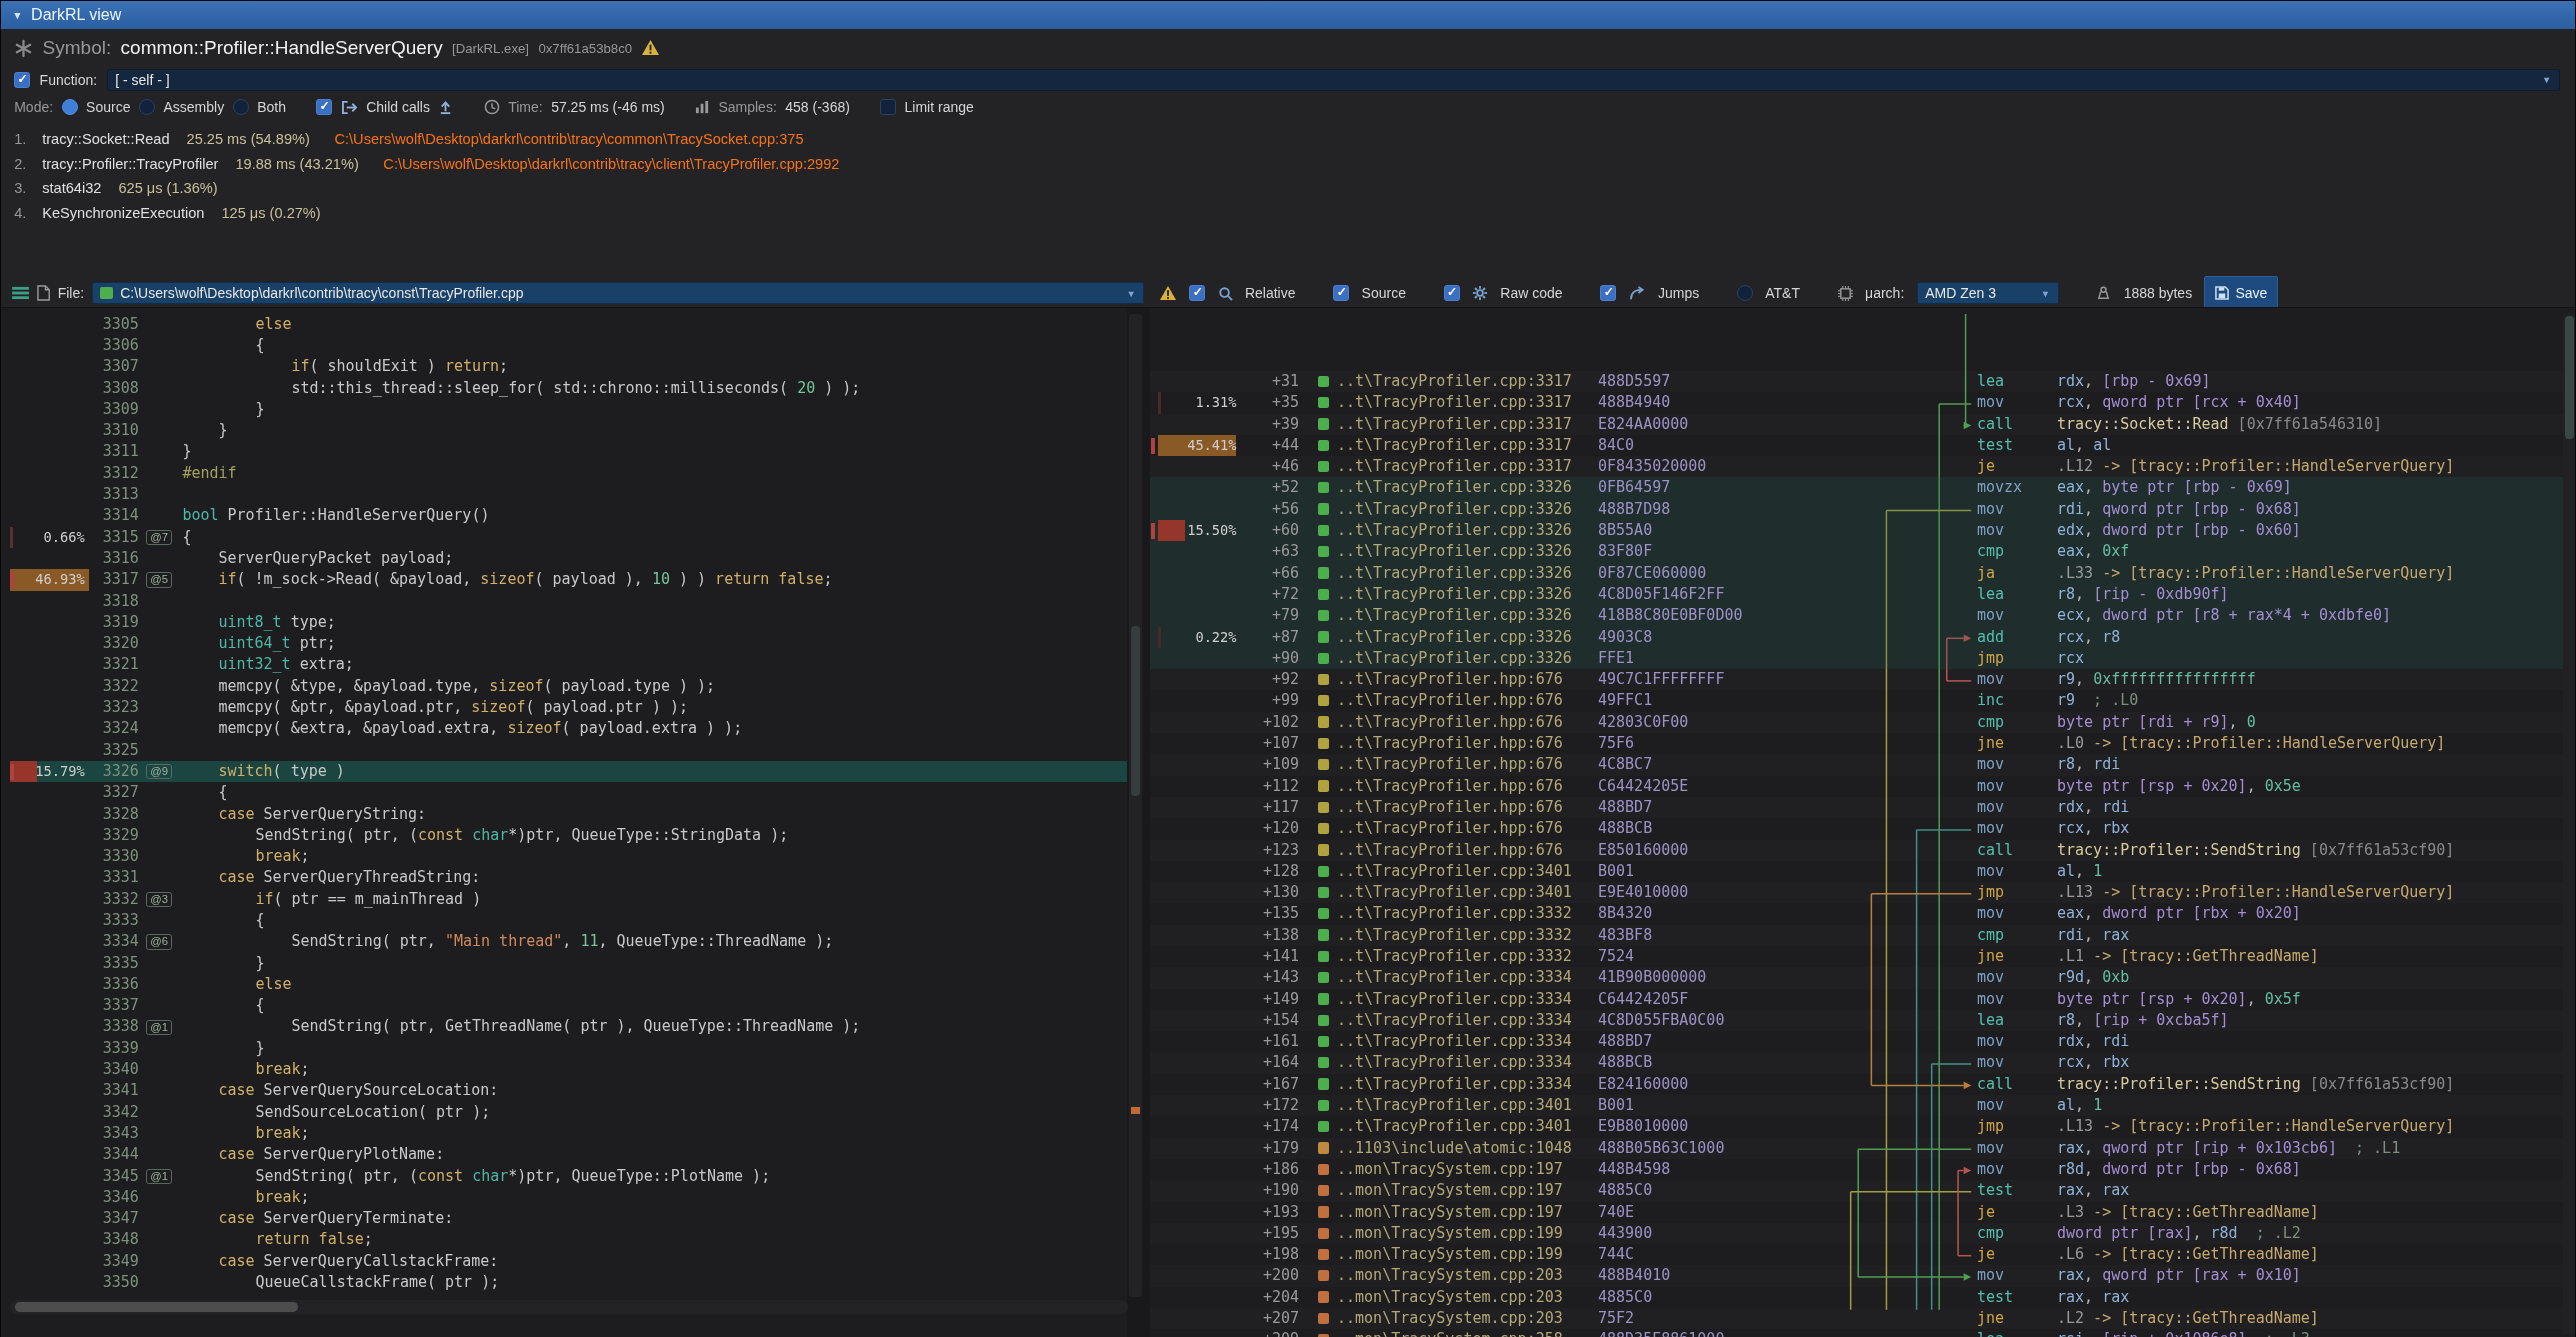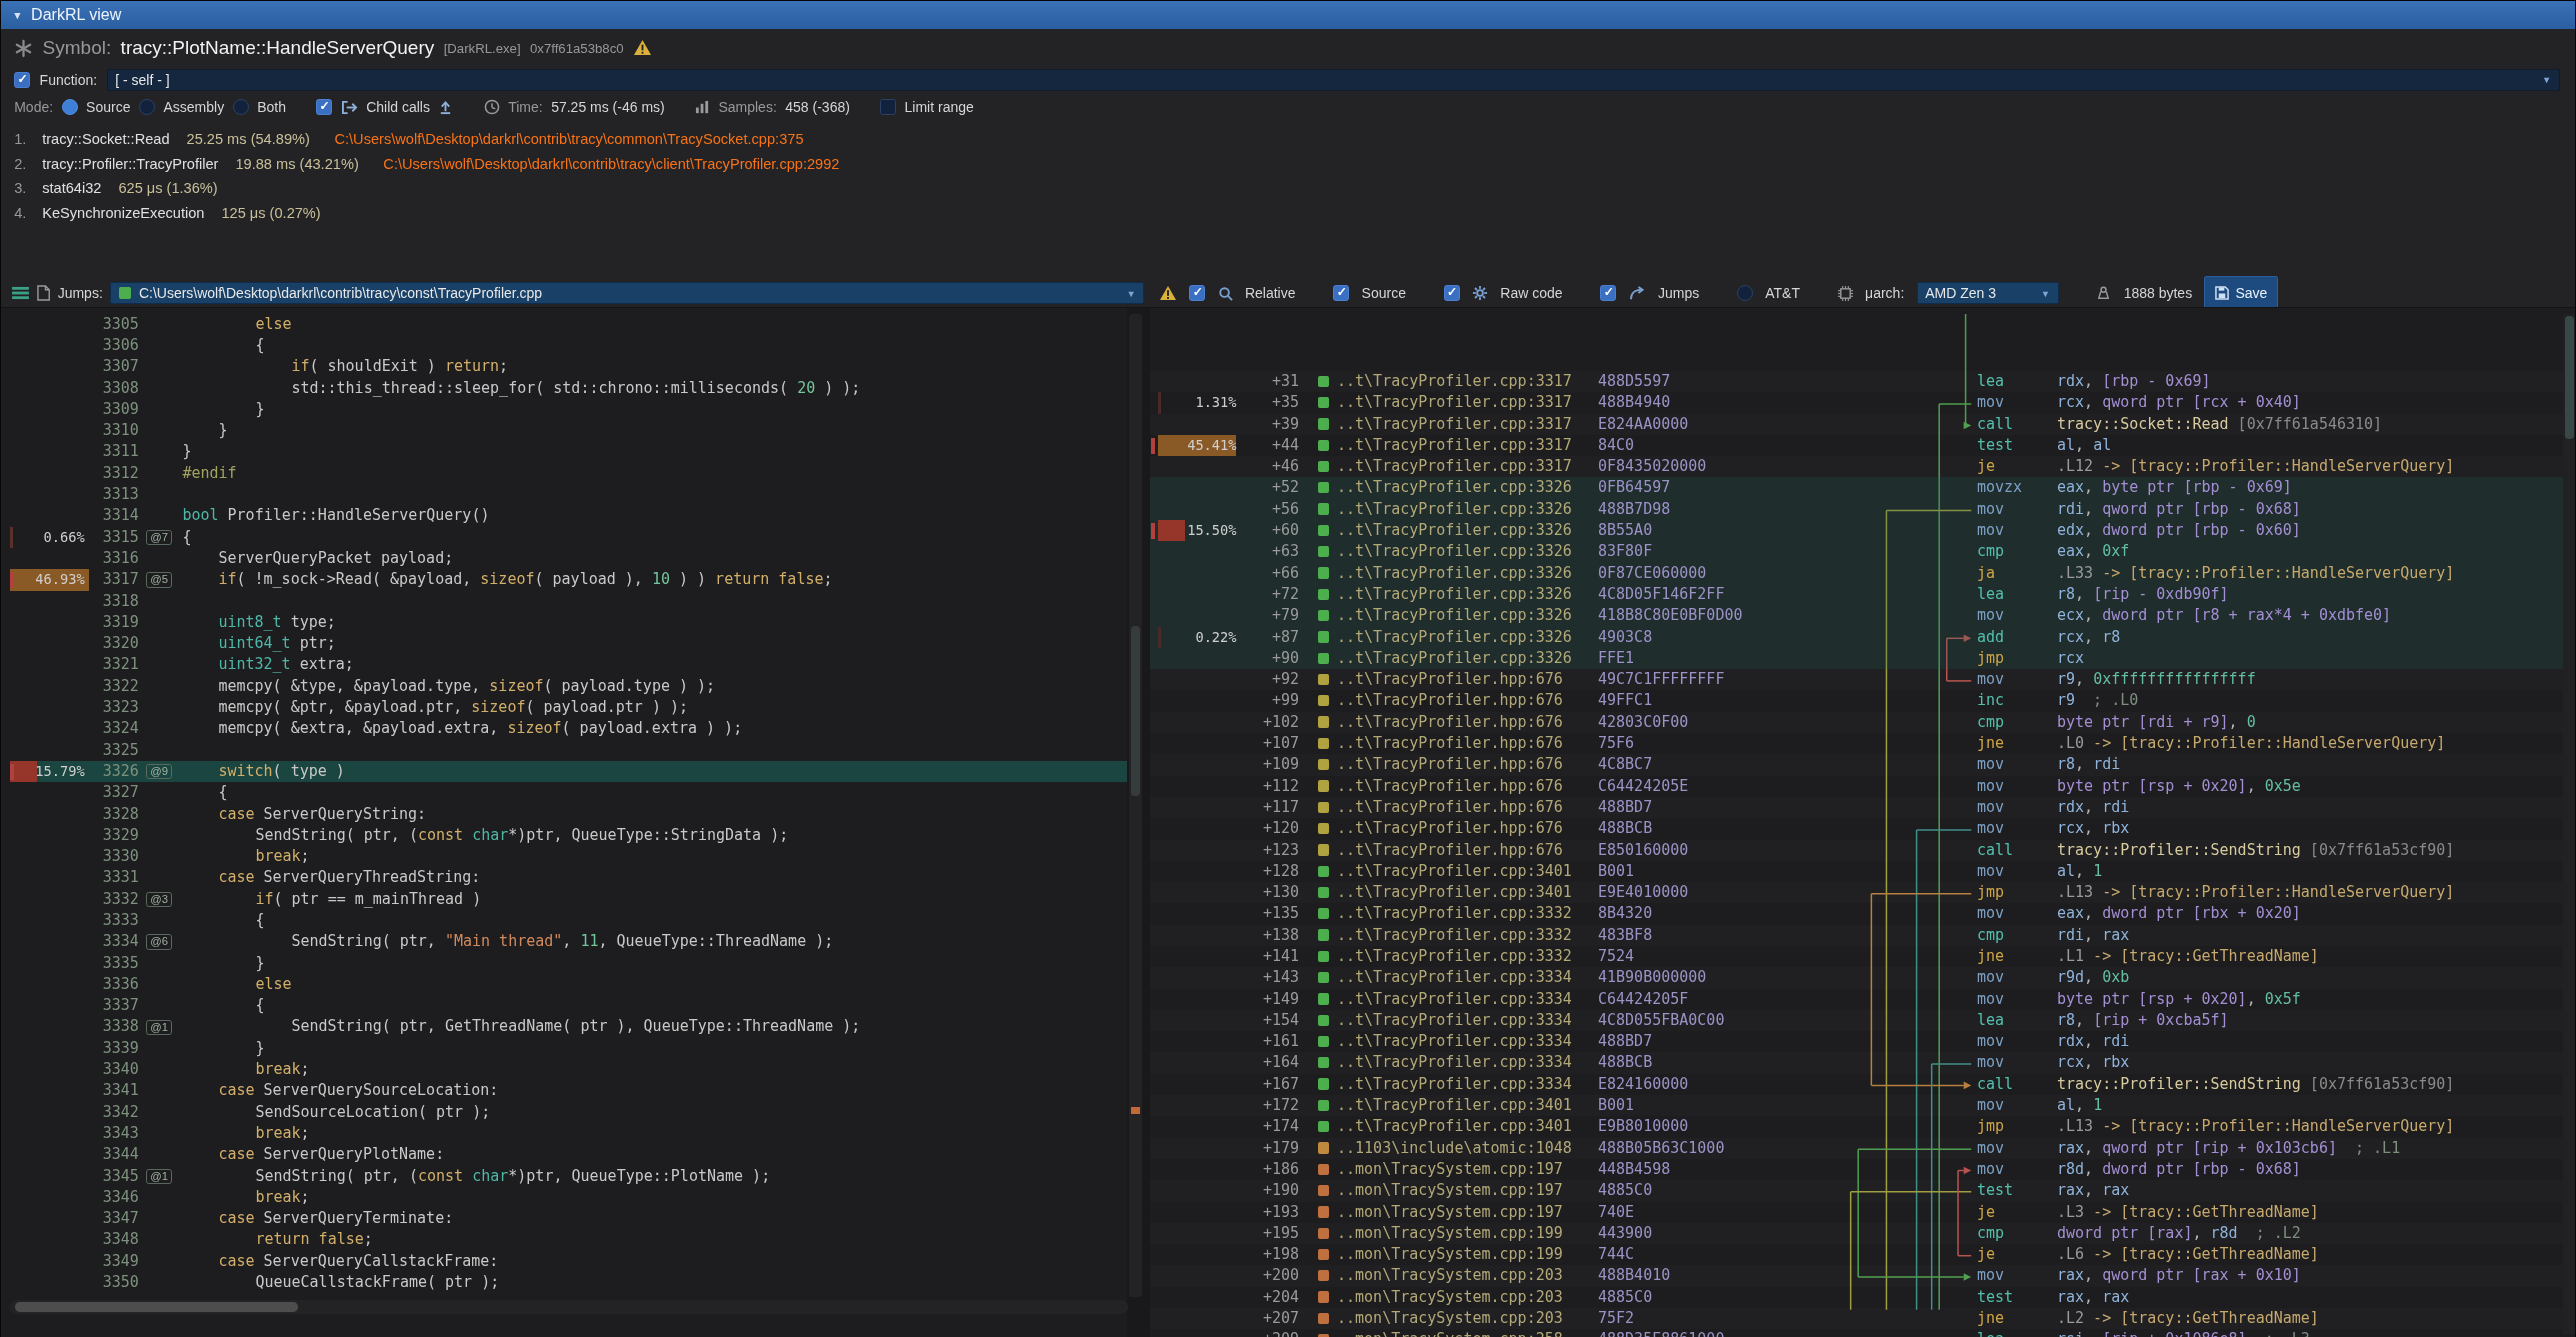--- a/index.html
+++ b/index.html
@@ -94,21 +94,21 @@
     <span class="icon">
       <svg width="19" height="19" viewBox="0 0 20 20">
           <g stroke="#8a8a8a" stroke-width="2.4" stroke-linecap="round">
         <line x1="10" y1="2" x2="10" y2="18"></line>
             <line x1="3" y1="6" x2="17" y2="14"></line>
             <line x1="17" y1="6" x2="3" y2="14"></line>
           </g>
         </svg>
     </span>
     <span class="sym-label">Symbol:</span>
-    <span class="sym-name">tracy::PlotName::HandleServerQuery</span>
+    <span class="sym-name">common::Profiler::HandleServerQuery</span>
     <span class="sym-small">[DarkRL.exe]</span>
     <span class="sym-small">0x7ff61a53b8c0</span>
     <span class="icon">
       <svg width="19" height="18" viewBox="0 0 20 19">
           <path d="M10 1 L19 17 L1 17 Z" fill="#d9b13b"></path>
           <rect x="9" y="6" width="2" height="6" fill="#232326"></rect>
           <rect x="9" y="13.5" width="2" height="2" fill="#232326"></rect>
         </svg>
     </span>
   </div>
@@ -213,21 +213,21 @@
               <rect x="0" y="11" width="18" height="3"></rect>
             </g>
           </svg>
       </span>
       <span class="icon">
         <svg width="13.2" height="16" viewBox="0 0 14 17">
             <path d="M1 1 H9 L13 5 V16 H1 Z" fill="none" stroke="#9a9a9a" stroke-width="1.5"></path>
             <path d="M9 1 V5 H13" fill="none" stroke="#9a9a9a" stroke-width="1.5"></path>
           </svg>
       </span>
-      <span>Jumps:</span>
+      <span>File:</span>
       <span class="combo blue" id="file-combo">
         <span class="fsq"></span>
         <span>C:\Users\wolf\Desktop\darkrl\contrib\tracy\const\TracyProfiler.cpp</span>
         <span class="chev">▼</span>
       </span>
     </div>
     <div id="asm-toolbar">
       <span class="icon">
         <svg width="18" height="17" viewBox="0 0 19 18">
             <path d="M9.5 1 L18 16 L1 16 Z" fill="#d9b13b"></path>

